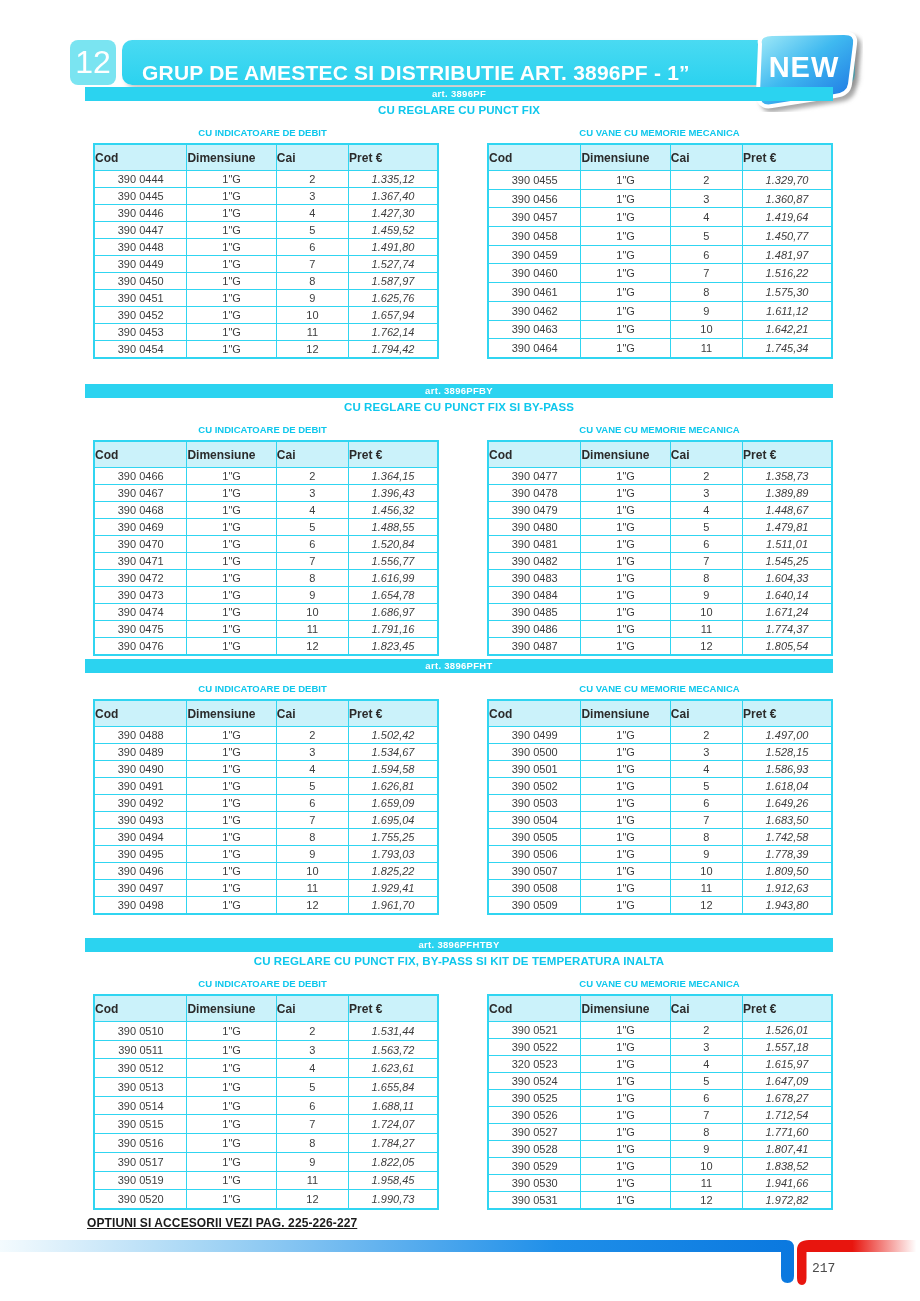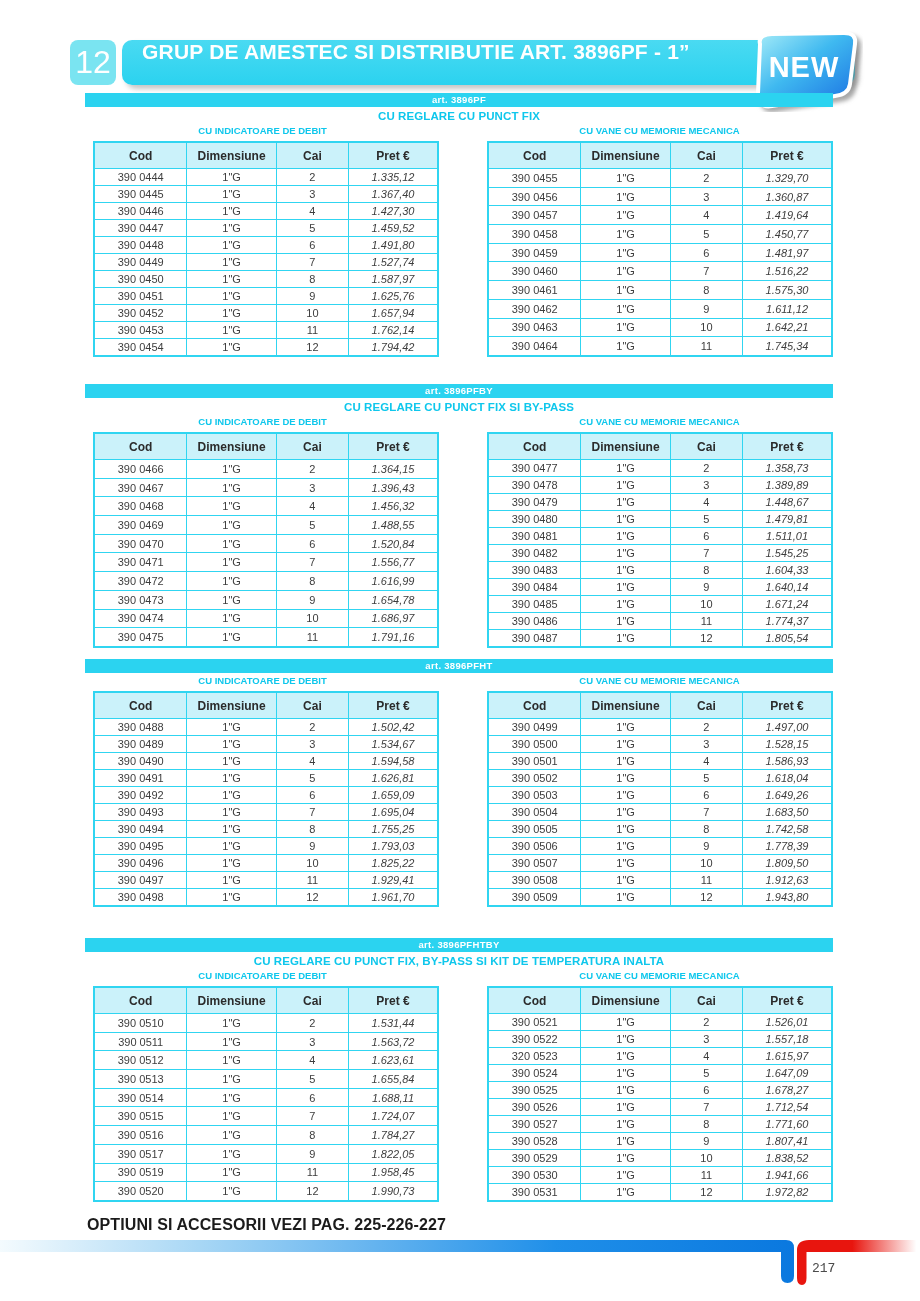--- a/index.html
+++ b/index.html
@@ -11,59 +11,59 @@
   .chapter-box{
     position:absolute;left:70px;top:40px;width:46px;height:45px;
     background:#7AE4F1;border-radius:8px;color:#fff;
     display:flex;align-items:center;justify-content:center;
     font-size:32px;font-weight:400;
   }
   .title-bar{
     position:absolute;left:122px;top:40px;width:733px;height:45px;
     background:linear-gradient(180deg,#4ADAF2,#2BD2EF);
     border-radius:10px;box-shadow:4px 4px 5px rgba(130,130,130,.45);
-    display:flex;align-items:flex-start;padding-left:20px;box-sizing:border-box;
+    display:flex;align-items:flex-end;padding-left:20px;box-sizing:border-box;
     color:#fff;font-weight:bold;font-size:21px;letter-spacing:.2px;
   }
   .new-badge{position:absolute;left:745px;top:30px;width:118px;height:82px;}
   
   .section{position:absolute;left:85px;width:748px;}
   .art-bar{
     height:14px;background:#2BD3F0;color:#fff;text-align:center;
     font-size:9.5px;font-weight:bold;line-height:14px;letter-spacing:.3px;
   }
   .section-subtitle{
     text-align:center;color:#0EC7EC;font-weight:bold;font-size:11.5px;
     margin-top:3px;line-height:13px;letter-spacing:.1px;
   }
-  .col-labels{position:relative;height:11px;margin-top:2px;}
+  .col-labels{position:relative;height:11px;margin-top:10px;}
   .col-labels span{
     position:absolute;top:0;text-align:center;color:#0EC7EC;
     font-weight:bold;font-size:9.5px;line-height:11px;
   }
   .label-left{left:0;width:355px;}
   .label-right{left:401px;width:347px;}
   .tables-row{display:flex;margin-top:5px;padding-left:8px;gap:48px;}
   table{
     border-collapse:collapse;width:347px;table-layout:fixed;
     border:2px solid #30D5F1;
   }
   th{
     background:#CBF2FA;color:#2b2b2b;font-size:12px;font-weight:bold;
-    height:25px;border:1.5px solid #30D5F1;text-align:center;padding:0;
+    height:25px;border:1.5px solid #30D5F1;text-align:left;padding:0;
   }
   td{
     height:16px;border:1.5px solid #30D5F1;padding:0;text-align:center;
     font-size:11px;color:#3d3d3d;background:#fff;white-space:nowrap;
   }
   td.pret{font-style:italic;}
   
   .footer-note{
-    position:absolute;left:87px;top:1216px;font-size:16px;font-weight:bold;
-    color:#1b1b1b;letter-spacing:.1px;
+    position:absolute;left:87px;top:1216px;font-size:12px;font-weight:bold;
+    color:#1b1b1b;letter-spacing:.1px;text-decoration:underline;
   }
   .ribbon{position:absolute;left:0;top:1237px;width:920px;height:54px;}
   .page-number{
     position:absolute;left:812px;top:1261px;font-size:13px;color:#4b4b4b;font-family:Liberation Mono, monospace;
   }
 </style>
 </head>
 <body>
 
 <div class="chapter-box">
@@ -78,21 +78,21 @@
       <stop offset="0" stop-color="#A6ECF8"></stop>
       <stop offset="0.45" stop-color="#3FB9F0"></stop>
       <stop offset="1" stop-color="#1A6FE2"></stop>
     </linearGradient>
   </defs>
   <path d="M15 14 C13 6 21 4 27 4 L99 3 C108 3 111 7 110 14 L105 54 C104 62 98 65 90 66 L27 76 C17 78 12 72 13 63 Z" fill="url(#newgrad)" stroke="#ffffff" stroke-width="4" style="filter:drop-shadow(4px 4px 2px rgba(110,110,110,.6));"></path>
   <text x="59" y="47" text-anchor="middle" font-size="29" font-weight="bold" fill="#ffffff" letter-spacing="1">NEW</text>
 </svg>
 
 <div id="sections">
-  <div class="section" style="top: 93px;">
+  <div class="section" style="top: 87px;">
     <div class="art-bar">art. 3896PF</div>
     <div class="section-subtitle">CU REGLARE CU PUNCT FIX</div>
     <div class="col-labels">
       <span class="label-left">CU INDICATOARE DE DEBIT</span>
       <span class="label-right">CU VANE CU MEMORIE MECANICA</span>
     </div>
     <div class="tables-row">
       <table>
         <colgroup>
             <col style="width:27%">
@@ -334,20 +334,26 @@
               <td>390 0474</td>
               <td>1"G</td>
               <td>10</td>
               <td class="pret">1.686,97</td>
             </tr>
             <tr>
               <td>390 0475</td>
               <td>1"G</td>
               <td>11</td>
               <td class="pret">1.791,16</td>
+            </tr>
+            <tr>
+              <td>390 0476</td>
+              <td>1"G</td>
+              <td>12</td>
+              <td class="pret">1.823,45</td>
             </tr>
           </tbody>
       </table>
       <table>
         <colgroup>
             <col style="width:27%">
             <col style="width:26%">
             <col style="width:21%">
             <col style="width:26%">
           </colgroup>

